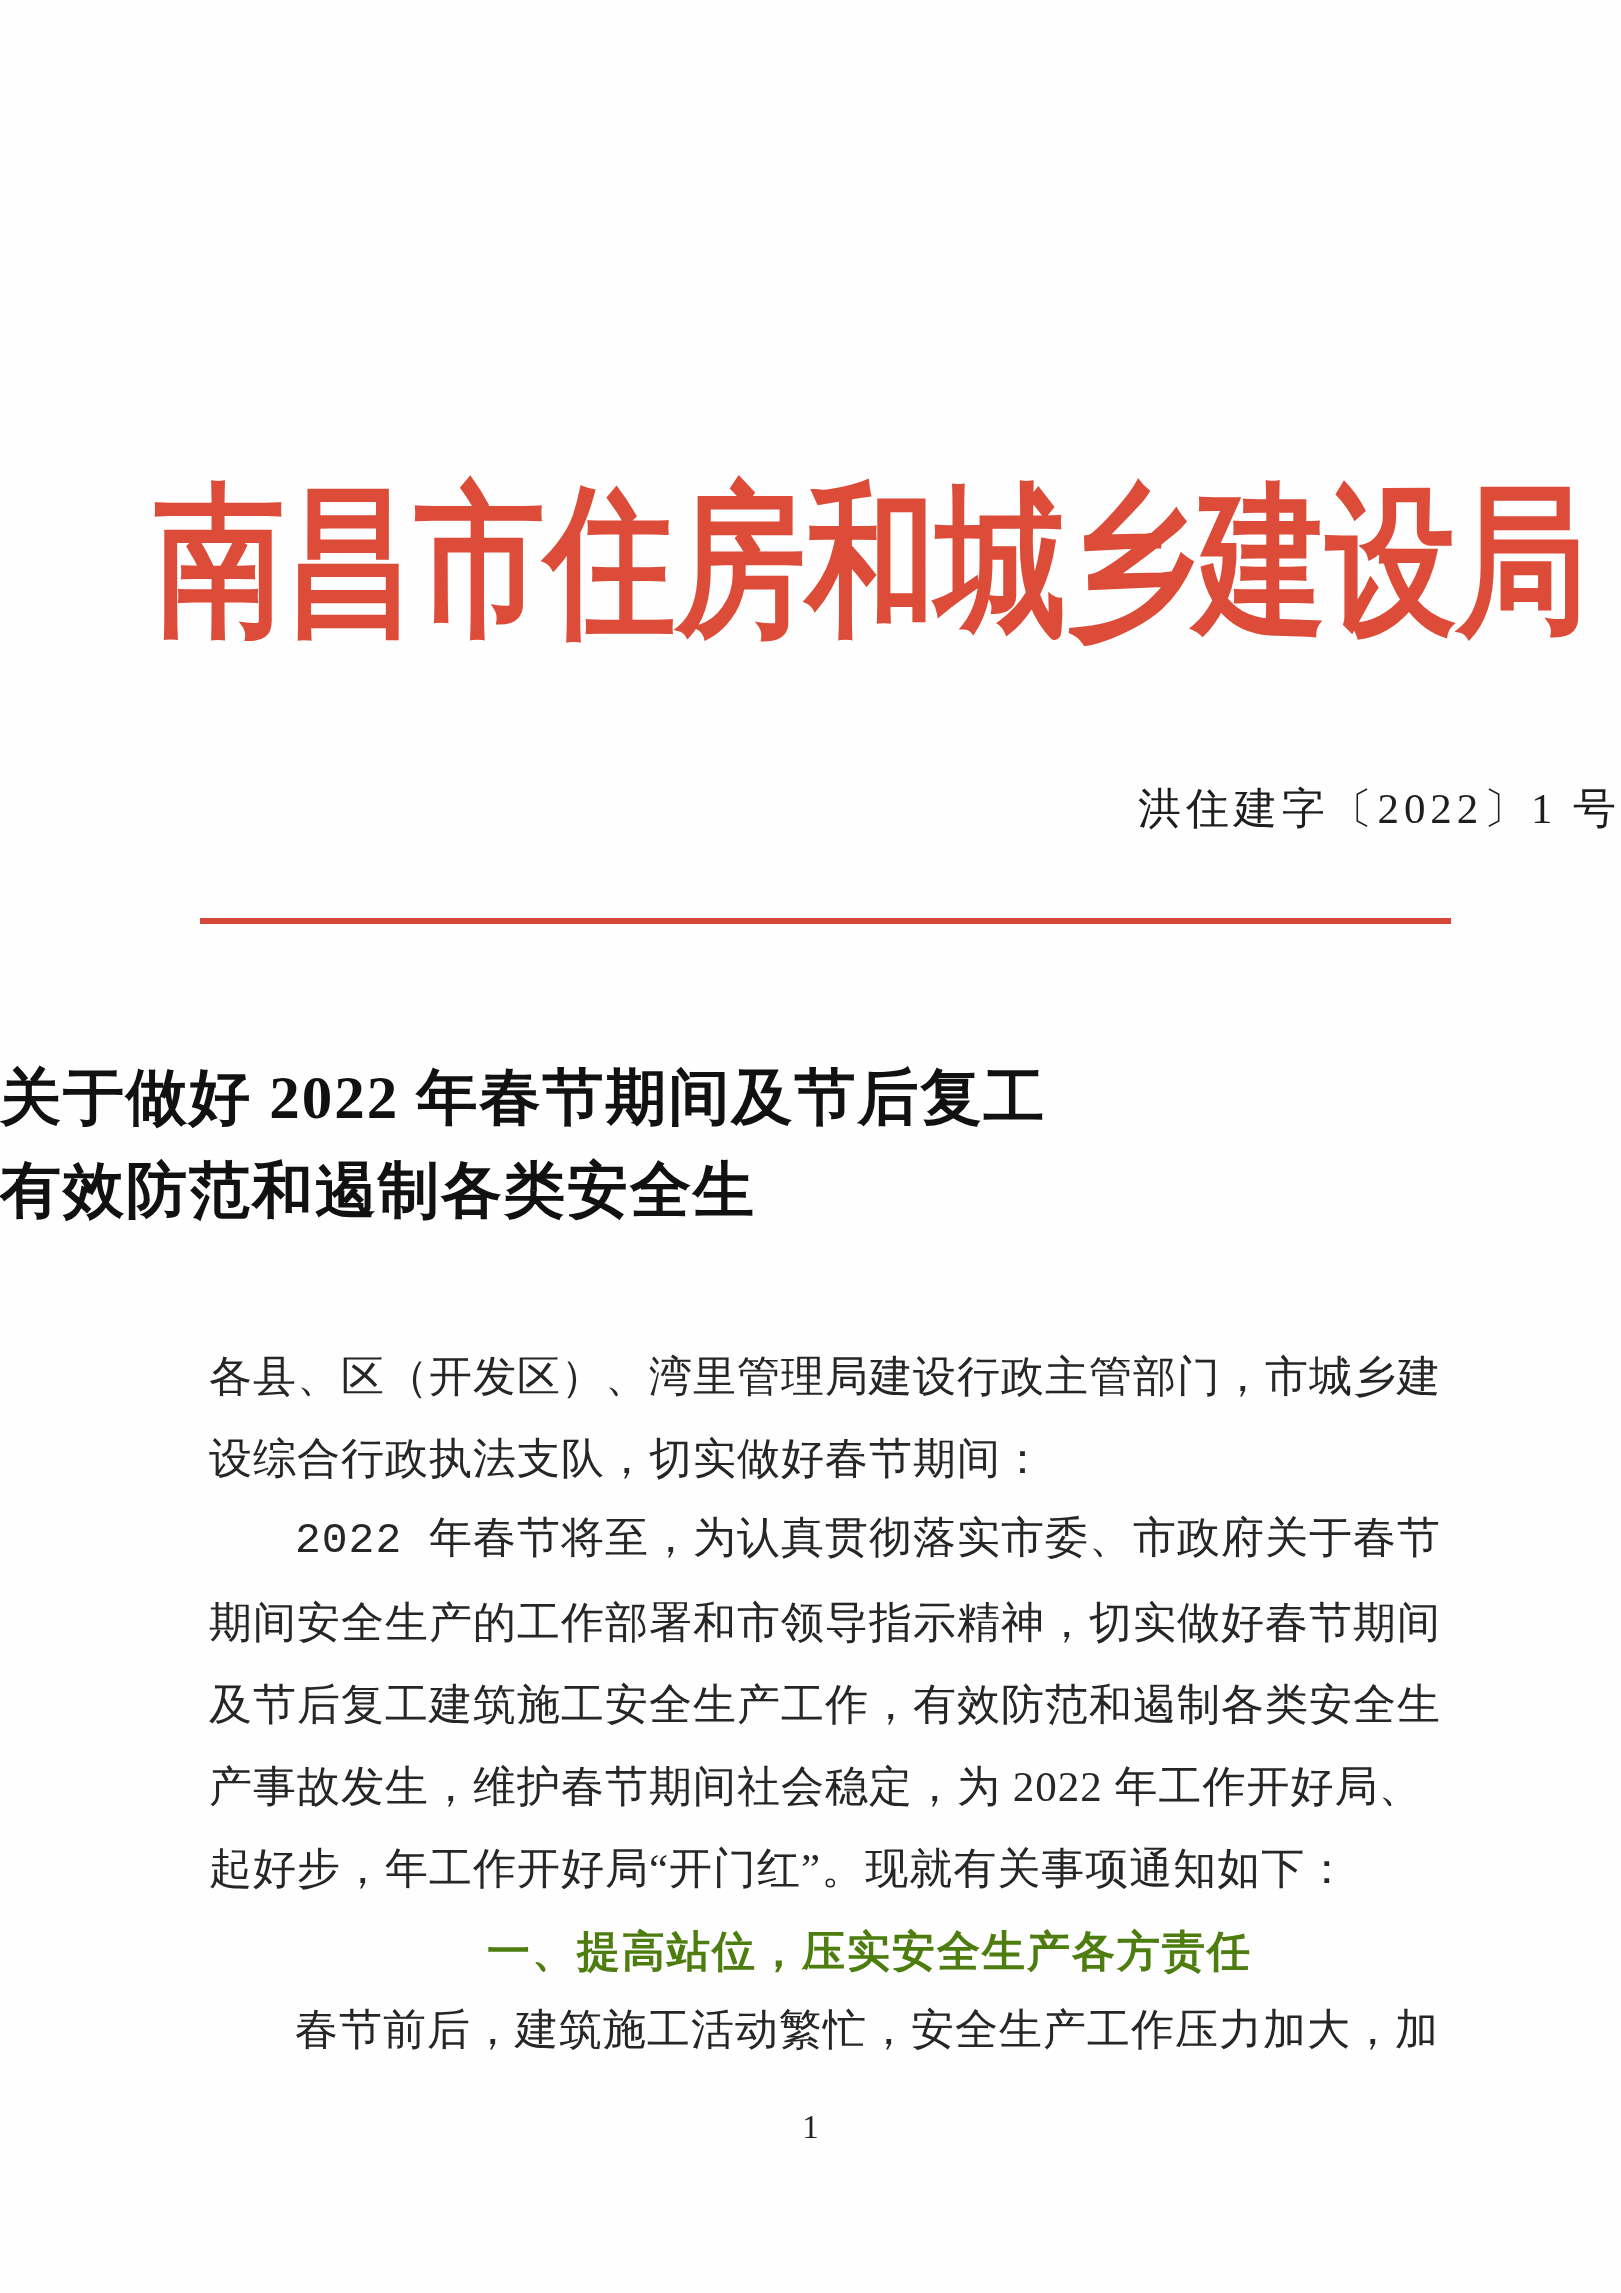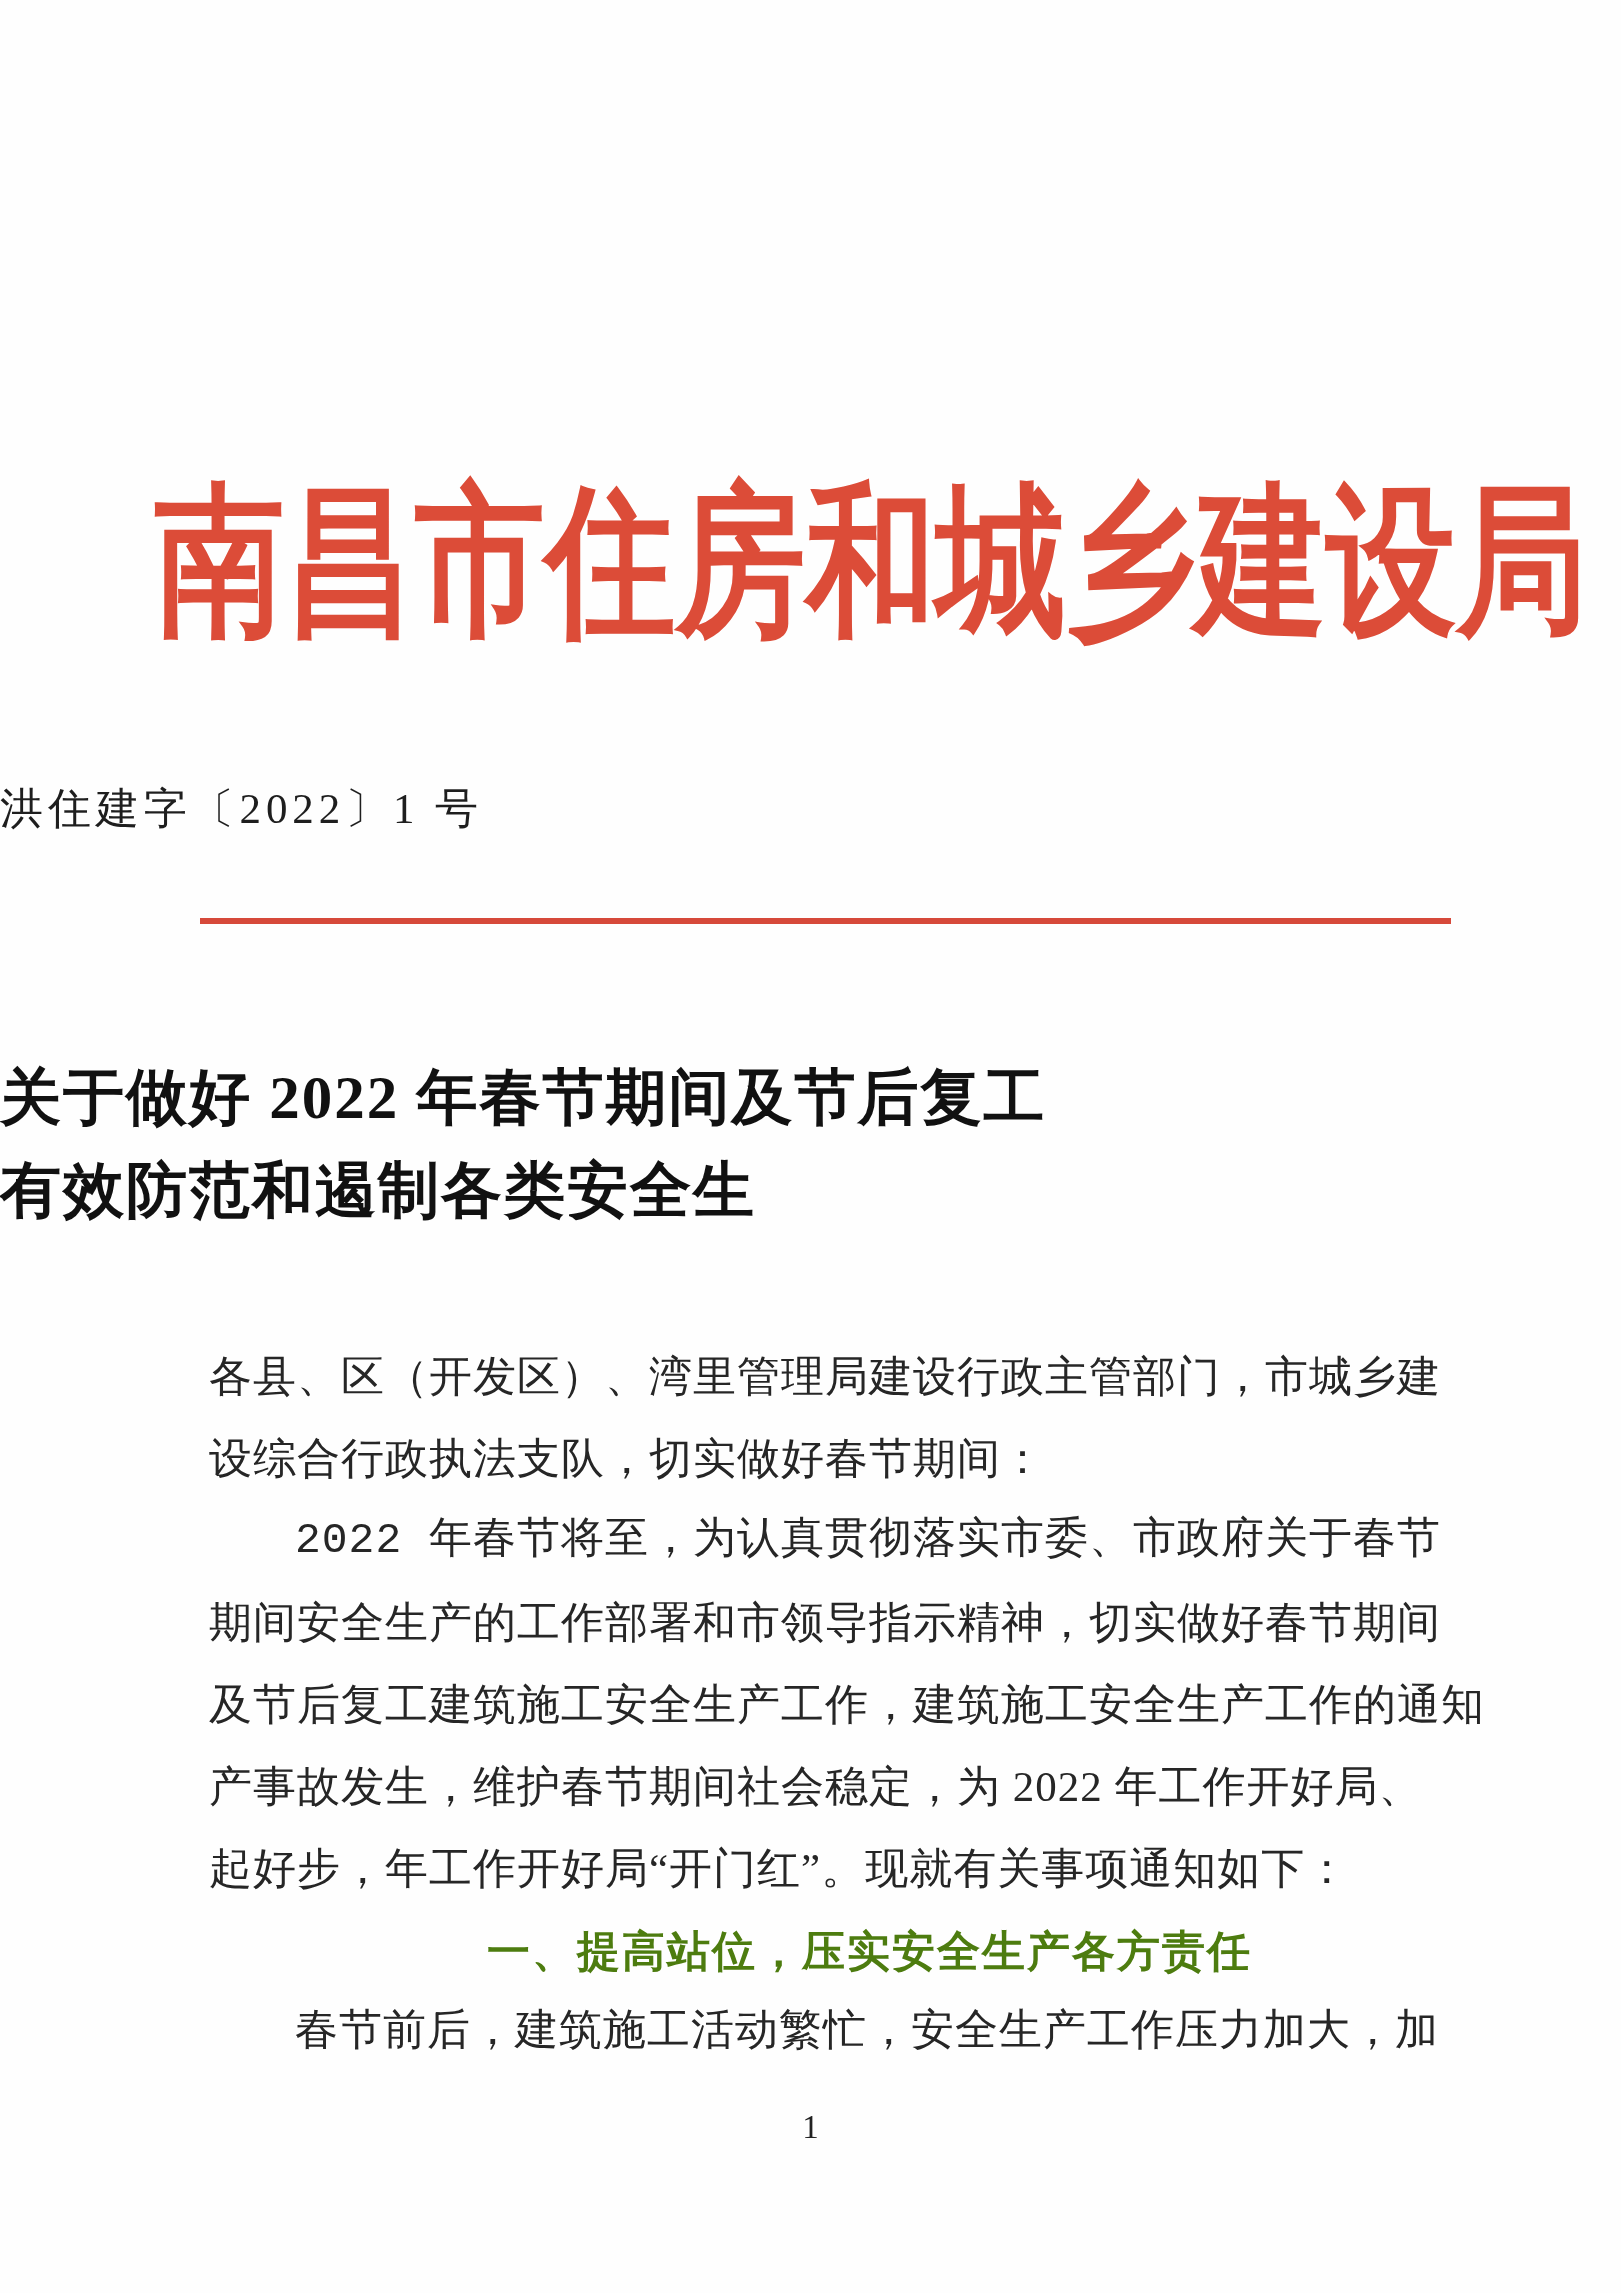--- a/index.html
+++ b/index.html
@@ -38,21 +38,21 @@
     letter-spacing:0px;
     transform:scale(0.84,1.06);
     transform-origin:50% 50%;
   }
   
   .doc-number{
     position:absolute;
     top:780px;
     left:0;
     width:100%;
-    text-align:left;
+    text-align:right;
     font-size:43px;
     letter-spacing:4.9px;
     color:#1e1e1e;
   }
   
   .red-rule{
     position:absolute;
     top:918px;
     left:200px;
     width:1251px;
@@ -124,21 +124,21 @@
   <div class="title">
     <div>关于做好 2022 年春节期间及节后复工</div>
     <div>有效防范和遏制各类安全生</div>
   </div>
 
   <div class="body">
     <div class="line">各县、区（开发区）、湾里管理局建设行政主管部门，市城乡建</div>
     <div class="line">设综合行政执法支队，切实做好春节期间：</div>
     <div class="line indent">2022 年春节将至，为认真贯彻落实市委、市政府关于春节</div>
     <div class="line">期间安全生产的工作部署和市领导指示精神，切实做好春节期间</div>
-    <div class="line">及节后复工建筑施工安全生产工作，建筑施工安全生产工作的通知</div>
+    <div class="line">及节后复工建筑施工安全生产工作，有效防范和遏制各类安全生</div>
     <div class="line">产事故发生，维护春节期间社会稳定，为 2022 年工作开好局、</div>
     <div class="line">起好步，年工作开好局“开门红”。现就有关事项通知如下：</div>
     <div class="line indent bold">一、提高站位，压实安全生产各方责任</div>
     <div class="line indent">春节前后，建筑施工活动繁忙，安全生产工作压力加大，加</div>
   </div>
 
   <div class="page-number">1</div>
 
 </div>
 

